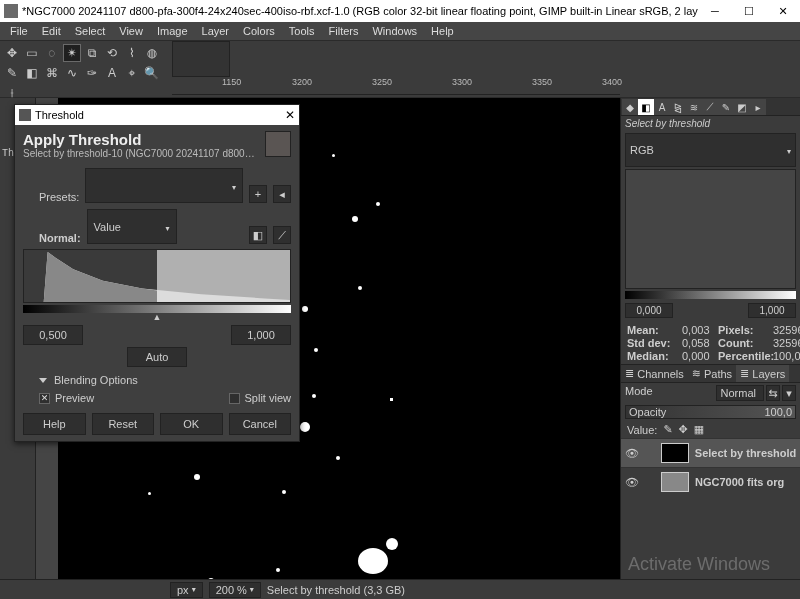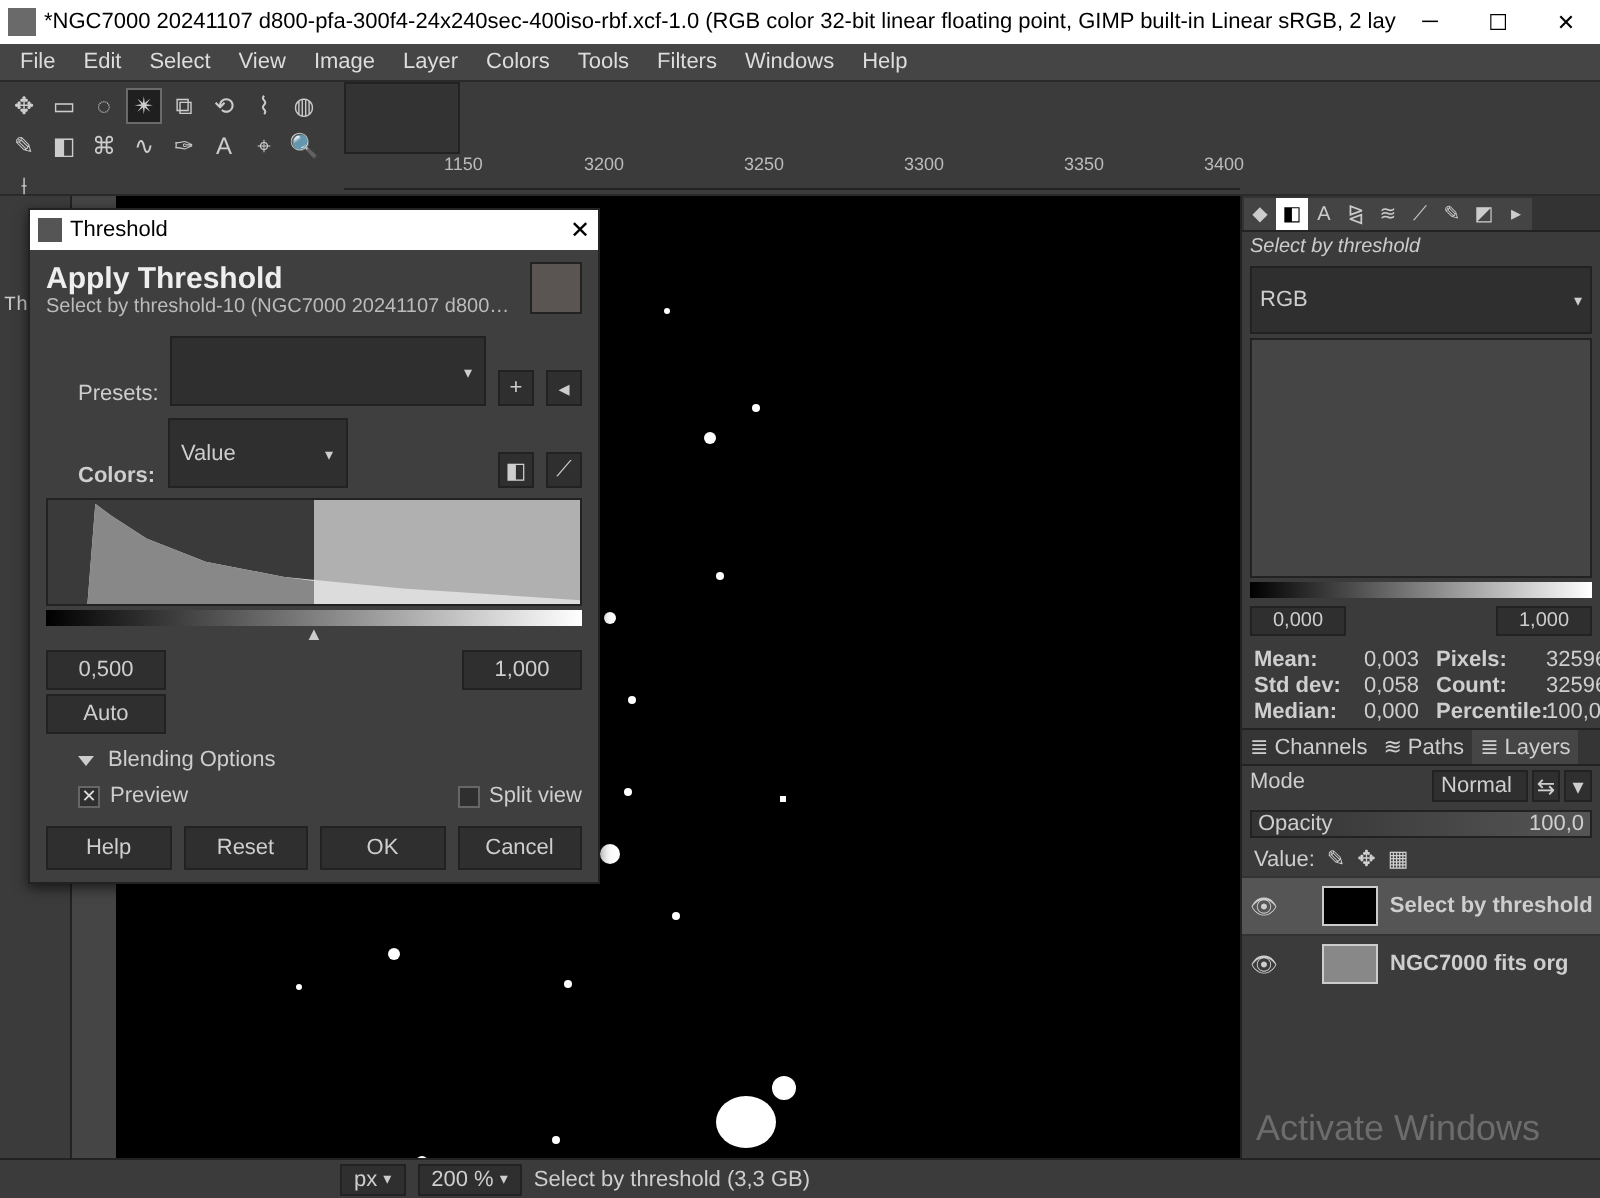--- a/index.html
+++ b/index.html
@@ -320,21 +320,21 @@
   <div class="row">
     <span>Presets:</span>
     <div class="combo" style="flex:1">
         <span></span>
         <span class="tri"></span>
       </div>
     <div class="sqbtn">+</div>
     <div class="sqbtn">◂</div>
   </div>
   <div class="row">
-    <span style="font-weight:bold">Colors:</span>
+    <span style="font-weight:bold">Normal:</span>
     <div class="combo" style="width:90px">
         <span>Value</span>
         <span class="tri"></span>
       </div>
     <div style="flex:1"></div>
     <div class="sqbtn">◧</div>
     <div class="sqbtn">⟋</div>
   </div>
   <div class="hist">
     <svg viewBox="0 0 270 54" preserveAspectRatio="none">
@@ -343,21 +343,21 @@
       <path d="M20 54 L24 2 L32 8 L50 20 L80 32 L120 40 L180 46 L240 50 L270 52 L270 54 Z" fill="#dcdcdc"></path>
       <path d="M20 54 L24 2 L32 8 L50 20 L80 32 L120 40 L135 42 L135 54 Z" fill="#888"></path>
     </svg>
   </div>
   <div class="grad"></div>
   <div class="tri-mark"></div>
   <div class="numrow">
     <div class="numbox">0,500</div>
     <div class="numbox">1,000</div>
   </div>
-  <div style="display:flex;justify-content:flex-start;padding:0 8px 4px">
+  <div style="display:flex;justify-content:center;padding:0 8px 4px">
       <div class="autobtn" style="margin:0">Auto</div>
     </div>
   <div class="row">
     <div class="chk">
         <div class="tri2"></div>
         <span>Blending Options</span>
       </div>
   </div>
   <div class="row" style="justify-content:space-between">
     <div class="chk">

